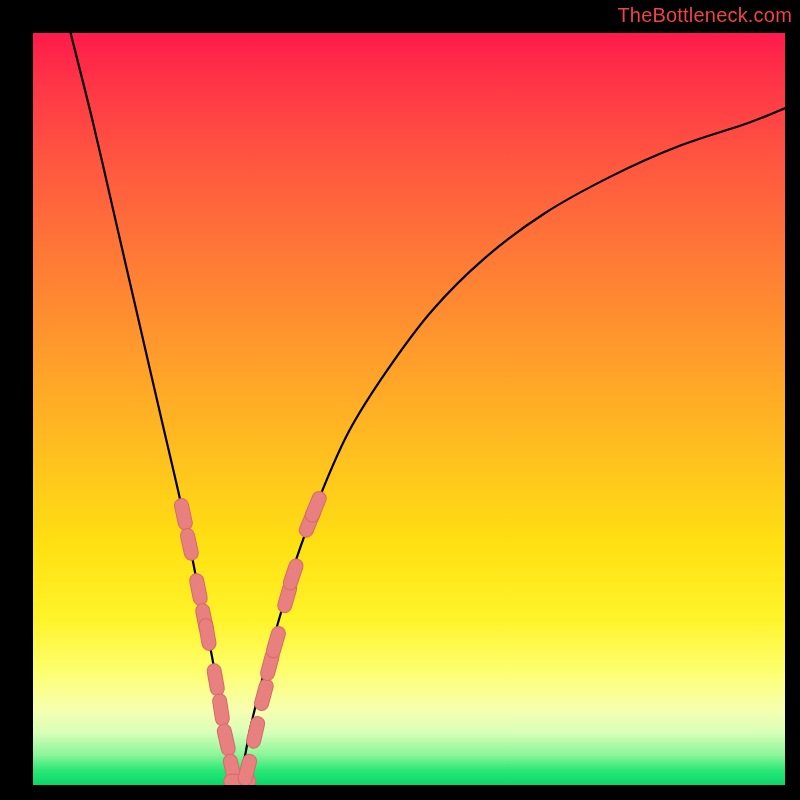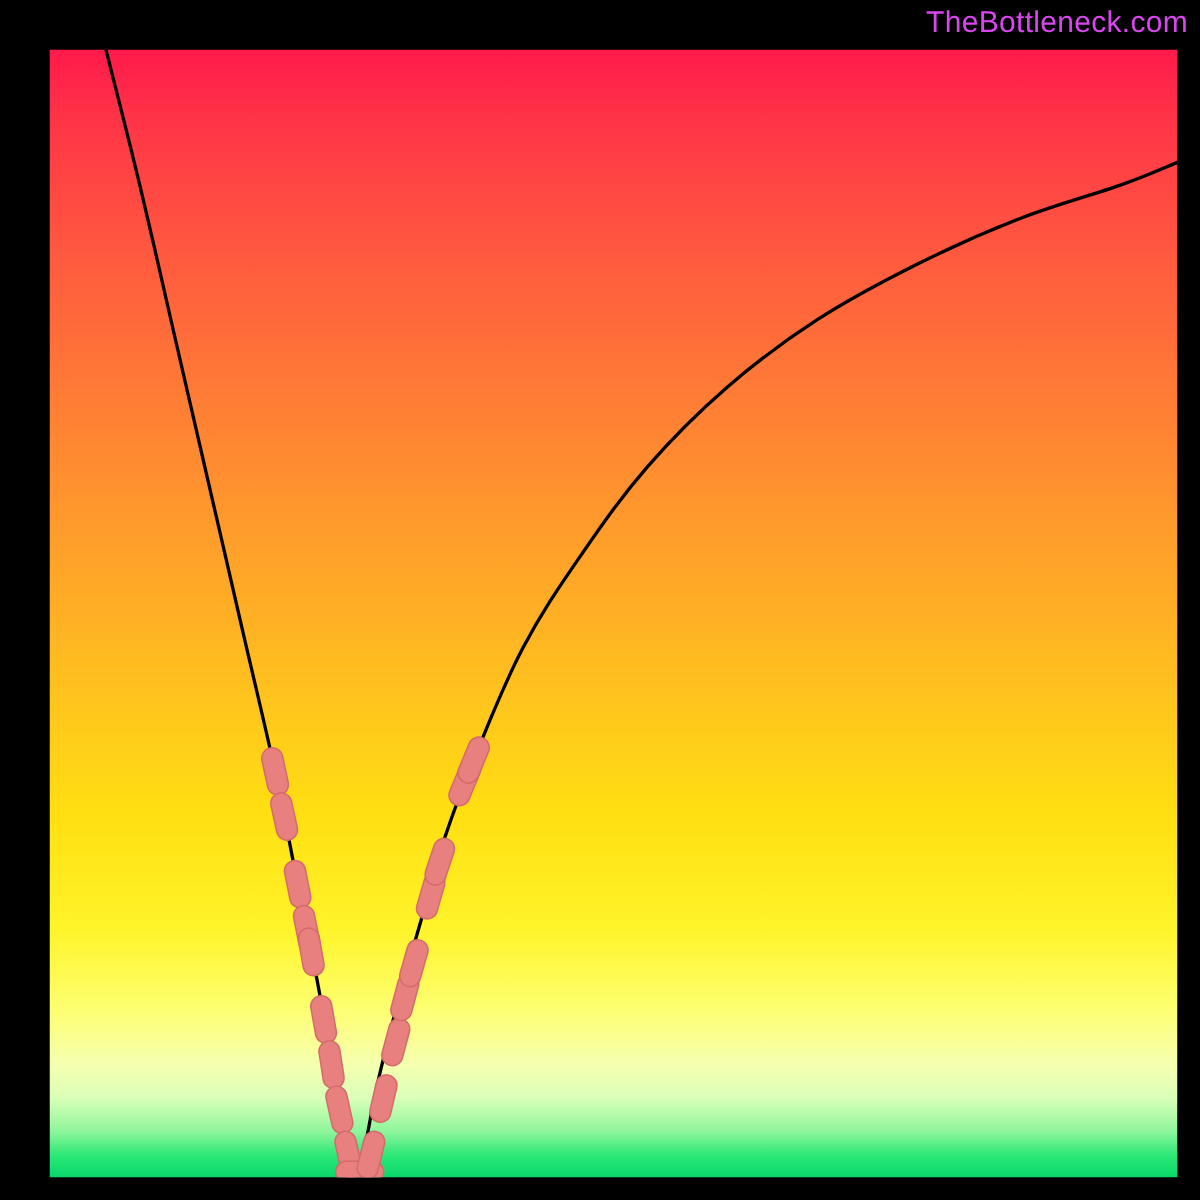--- a/index.html
+++ b/index.html
@@ -48,21 +48,21 @@
     );
   }
   .svg-layer {
     position: absolute;
     inset: 0;
   }
   .watermark {
     position: absolute;
     top: 4px;
     right: 8px;
-    color: #d946ef;
+    color: #ef4444;
     font-size: 20px;
     font-weight: 500;
     letter-spacing: 0.2px;
     user-select: none;
   }
 </style>
 </head>
 <body>
 
 <div class="stage">

